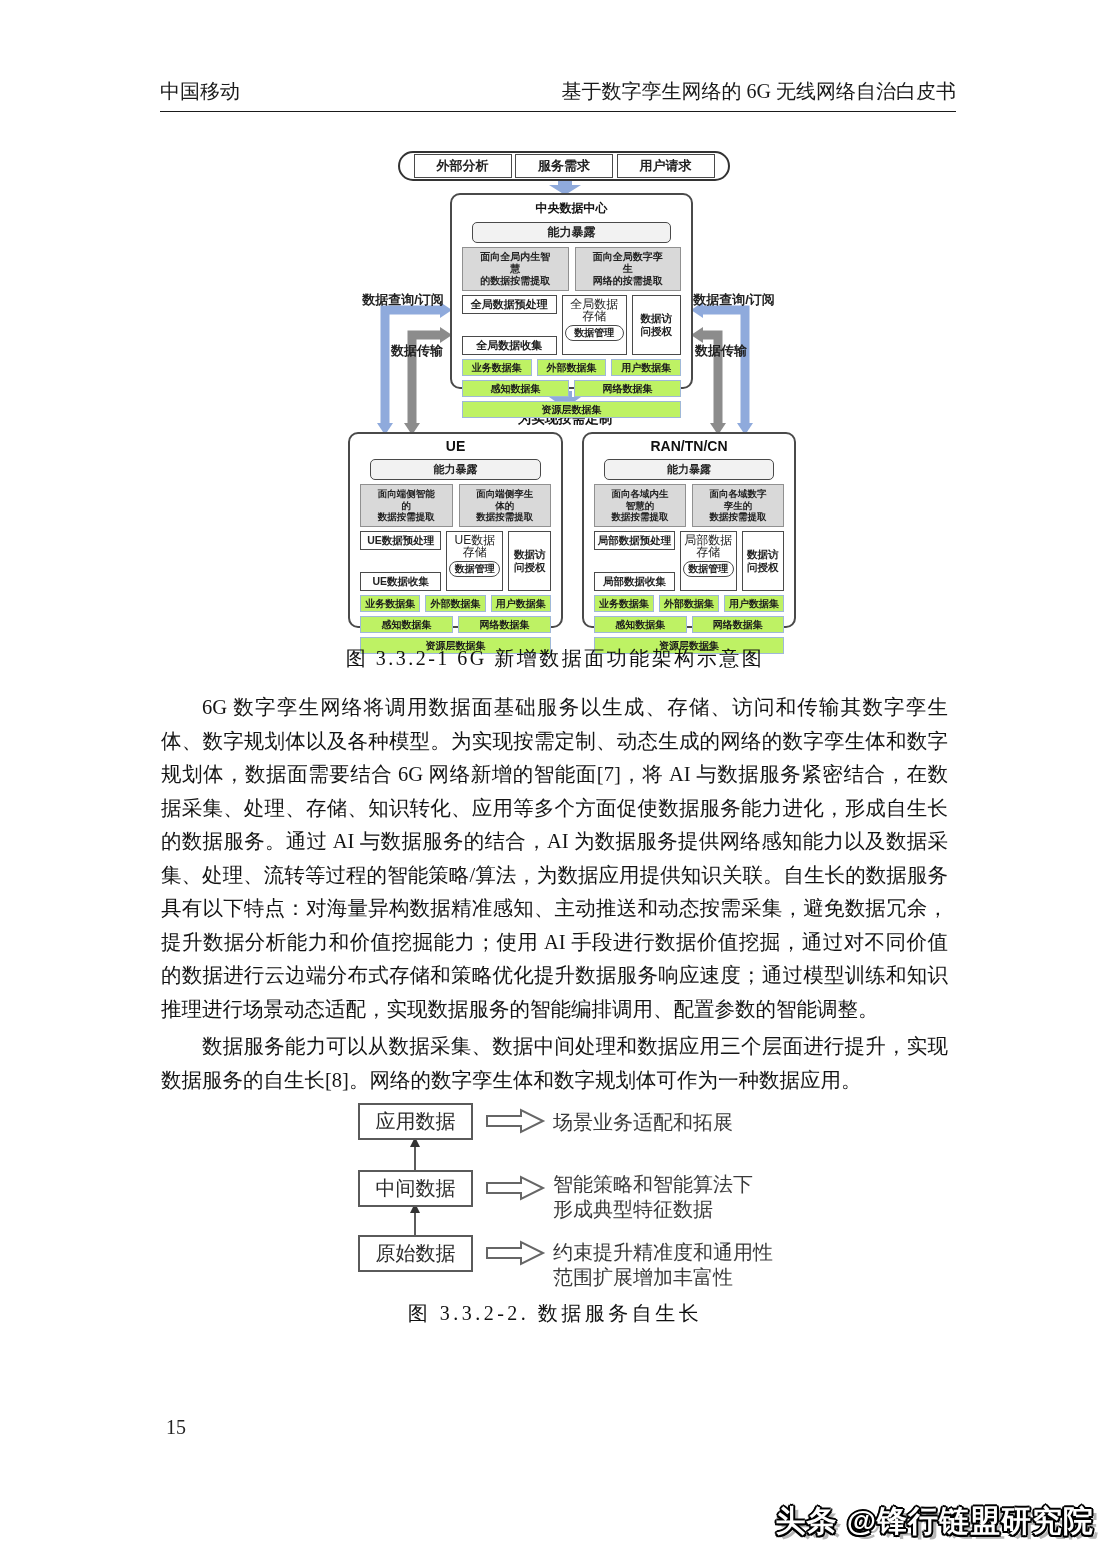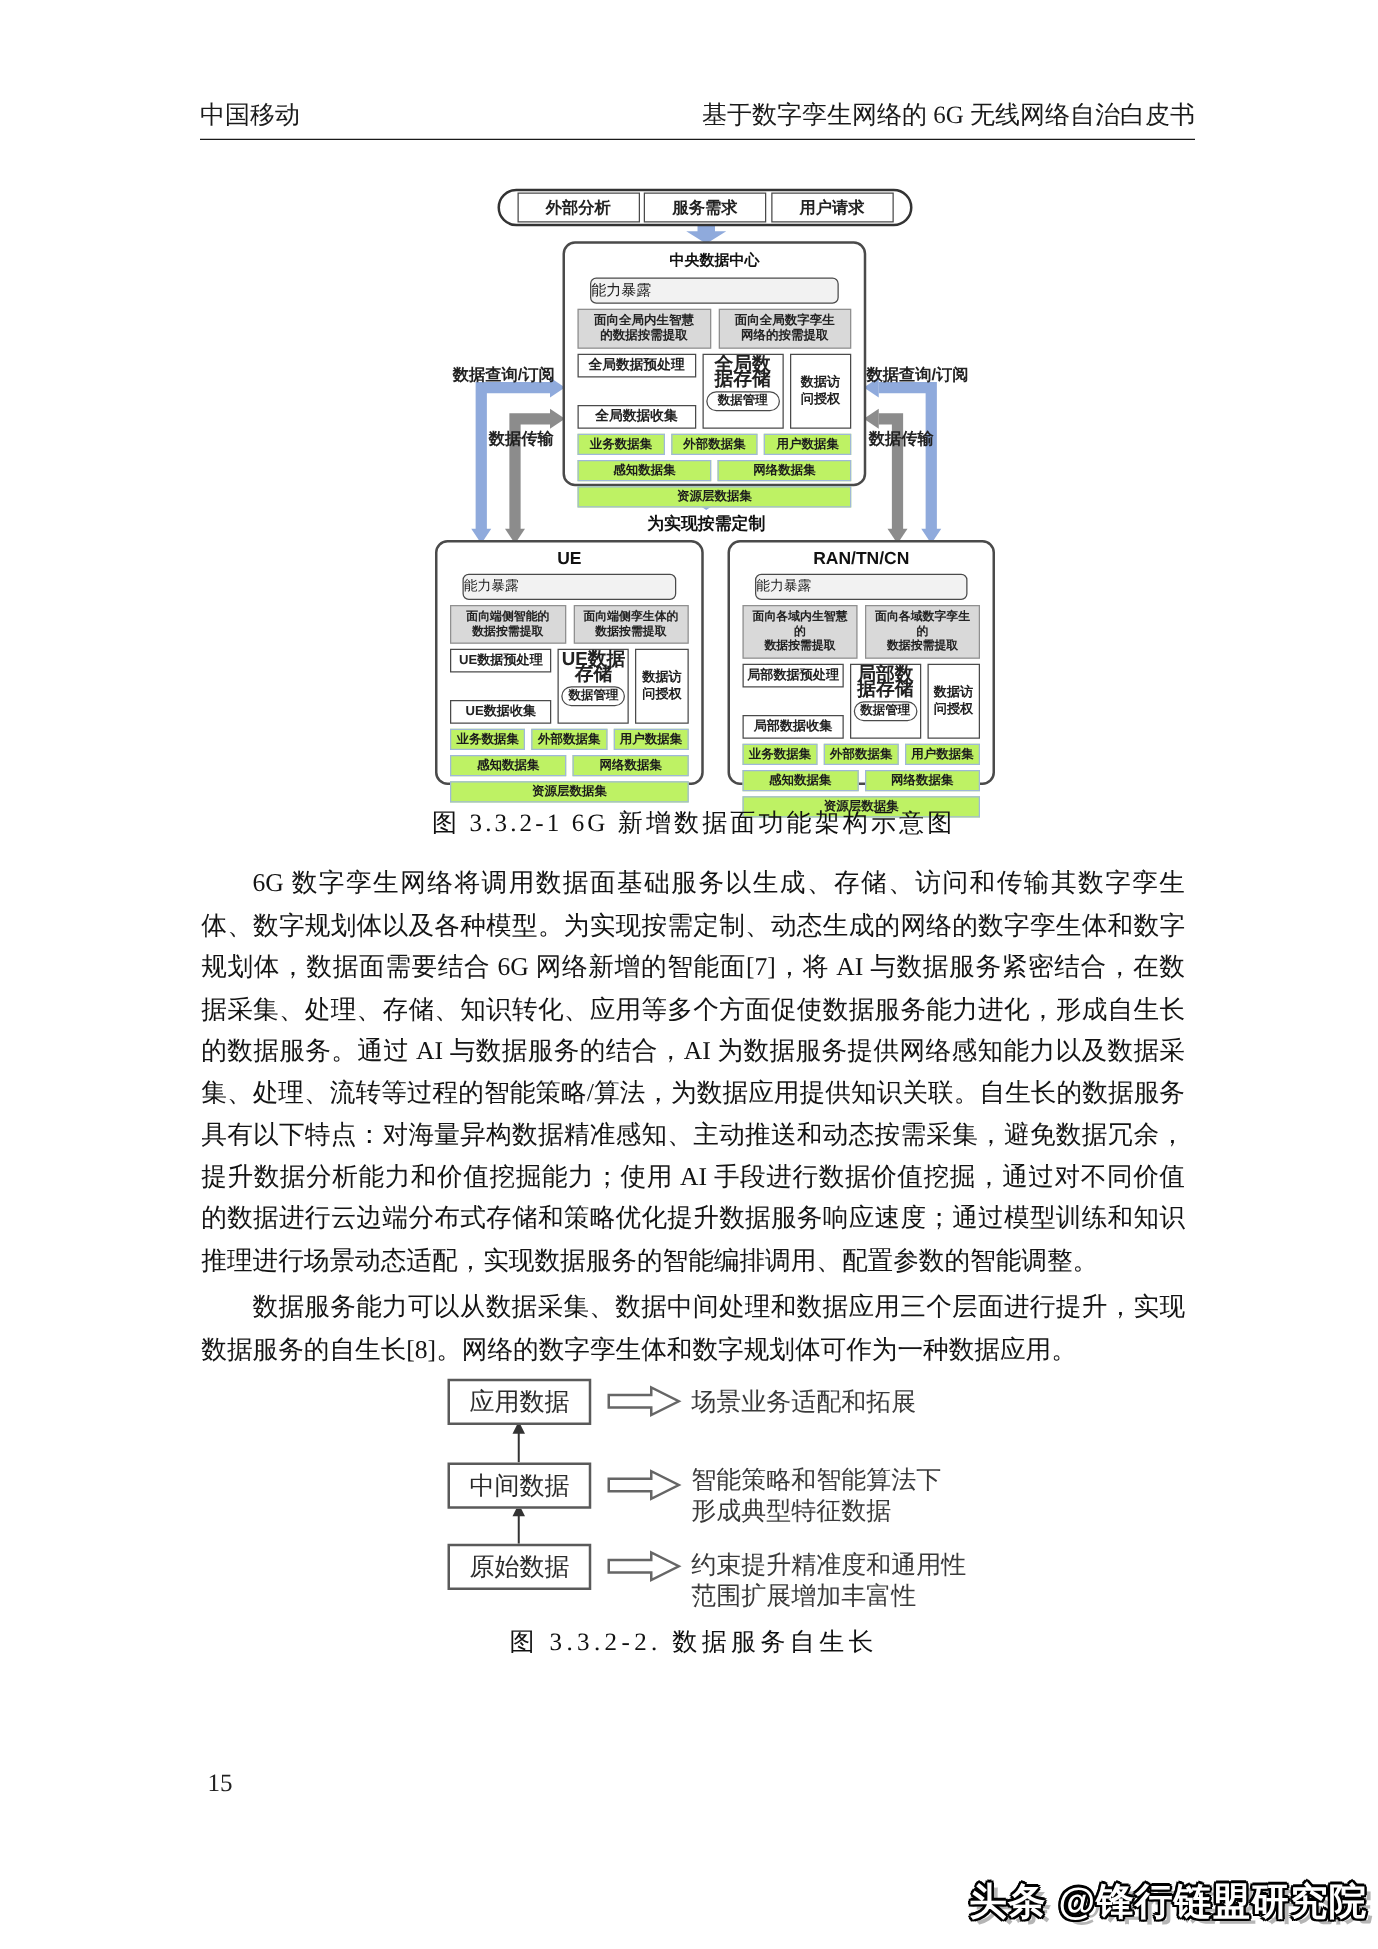--- a/index.html
+++ b/index.html
@@ -28,39 +28,39 @@
   }
   .panel{
     position:absolute;border:2px solid #4a4a4a;border-radius:10px;background:#fff;
     display:flex;flex-direction:column;gap:4px;padding:3px 10px 7px;box-sizing:border-box;
   }
   .panel-title{font-weight:bold;text-align:center;color:#111;}
   .central .panel-title{font-size:12px;line-height:20px;}
   .small .panel-title{font-size:14px;line-height:18px;}
   .capbox{
     border:1.5px solid #4a4a4a;border-radius:5px;background:#f2f2f2;
-    font-weight:normal;font-size:12px;line-height:19px;height:19px;margin:0 10px;color:#222;
+    font-weight:bold;font-size:12px;line-height:19px;height:19px;text-align:center;margin:0 10px;color:#222;
   }
   .small .capbox{font-size:11px;}
   .xrow{display:flex;gap:6px;}
   .xbox{
     flex:1;background:#d9d9d9;border:1px solid #909090;color:#222;
     font-weight:bold;font-size:10px;line-height:12px;text-align:center;
-    padding:3px 4px;white-space:pre-line;
+    padding:3px 14px;white-space:pre-line;
   }
   .small .xbox{font-size:9.5px;line-height:11.5px;}
   .midrow{display:flex;gap:5px;align-items:stretch;}
   .midleft{flex:2;display:flex;flex-direction:column;gap:22px;}
   .wbox{
     border:1.5px solid #4a4a4a;background:#fff;font-weight:bold;font-size:11px;
     line-height:17px;height:17px;text-align:center;color:#222;
   }
   .small .wbox{font-size:10.5px;}
   .storage{flex:1.25;border:1.5px solid #4a4a4a;background:#fff;text-align:center;padding:2px 2px;color:#222;}
-  .storage .slabel{font-weight:bold;font-size:15px;line-height:12px;}
+  .storage .slabel{font-weight:normal;font-size:12px;line-height:12px;}
   .storage .pill{
     border:1.5px solid #4a4a4a;border-radius:9px;background:#fff;
     font-weight:bold;font-size:10px;line-height:14px;margin-top:3px;
   }
   .access{
     flex:1;border:1.5px solid #4a4a4a;background:#fff;display:flex;align-items:center;justify-content:center;
     font-weight:bold;font-size:10.5px;line-height:13px;text-align:center;white-space:pre-line;color:#222;
   }
   .dsrow{display:flex;gap:5px;}
   .ds{

